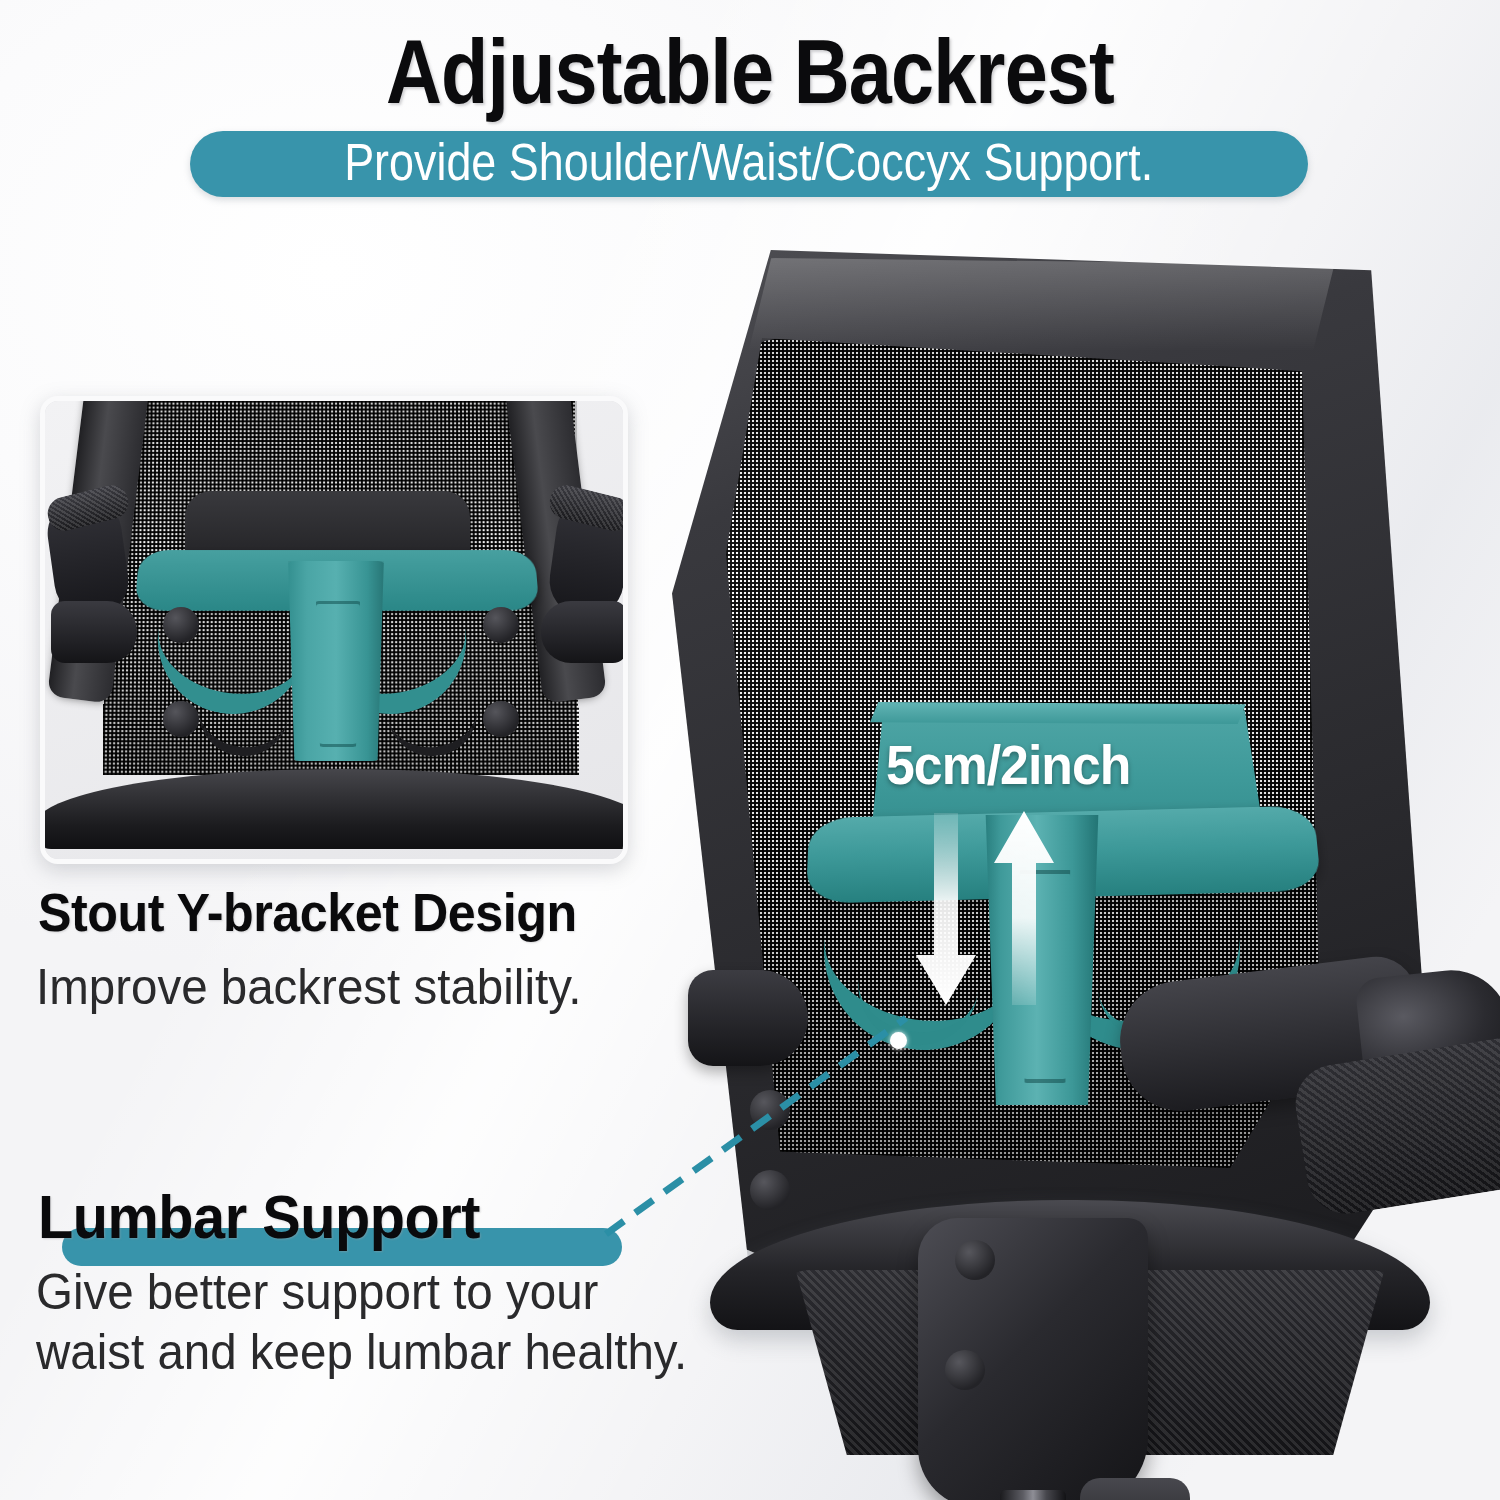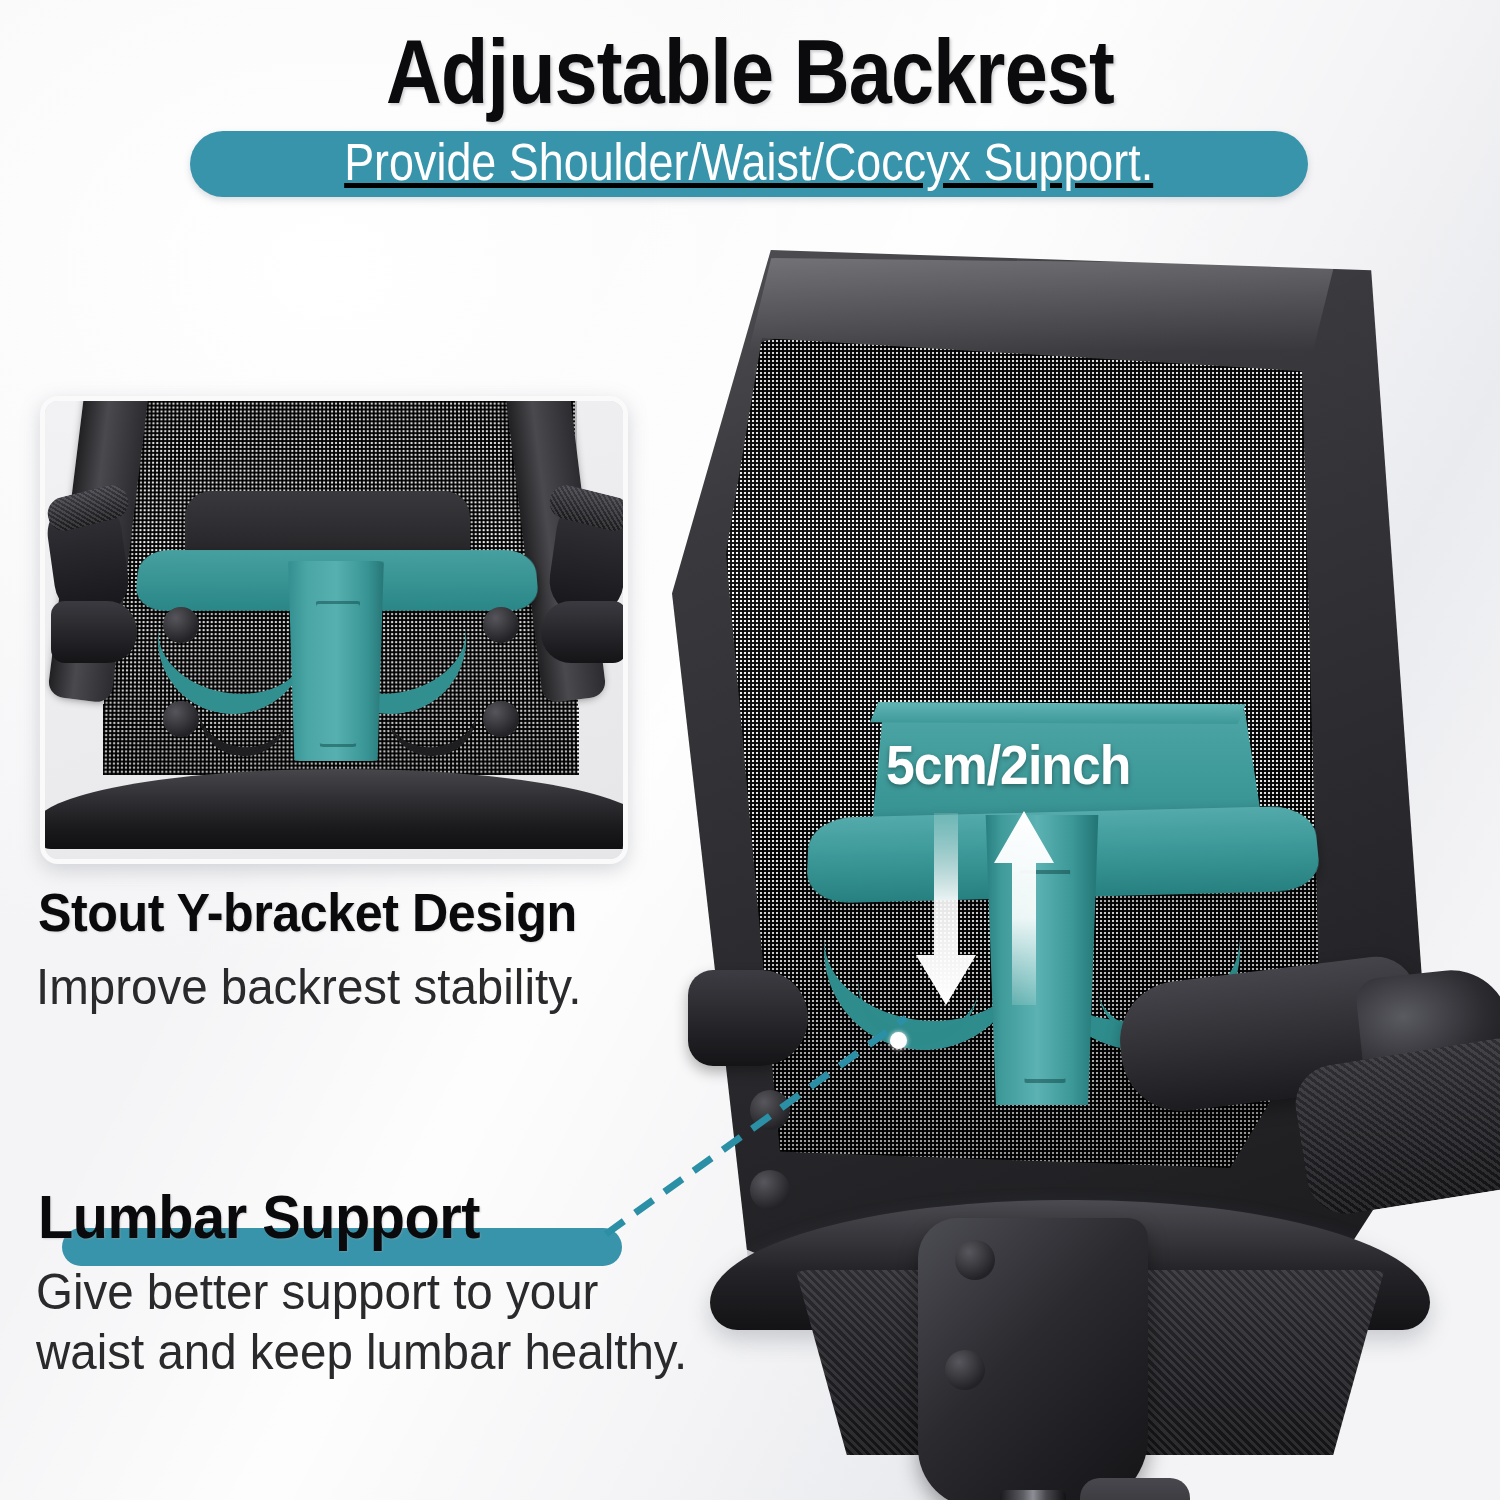--- a/index.html
+++ b/index.html
@@ -60,21 +60,20 @@
   }
   .subtitle-pill {
     width: 100%;
     height: 100%;
     background: #3894ab;
     border-radius: 33px;
     box-shadow: 0 3px 7px rgba(120,130,140,0.28);
     display: flex;
     align-items: center;
     justify-content: center;
-    text-decoration: underline;
   }
   .subtitle-text {
     color: #ffffff;
     font-size: 51px;
     line-height: 52px;
     font-weight: 400;
     transform: scaleX(0.88);
     white-space: nowrap;
     padding-bottom: 3px;
   }

